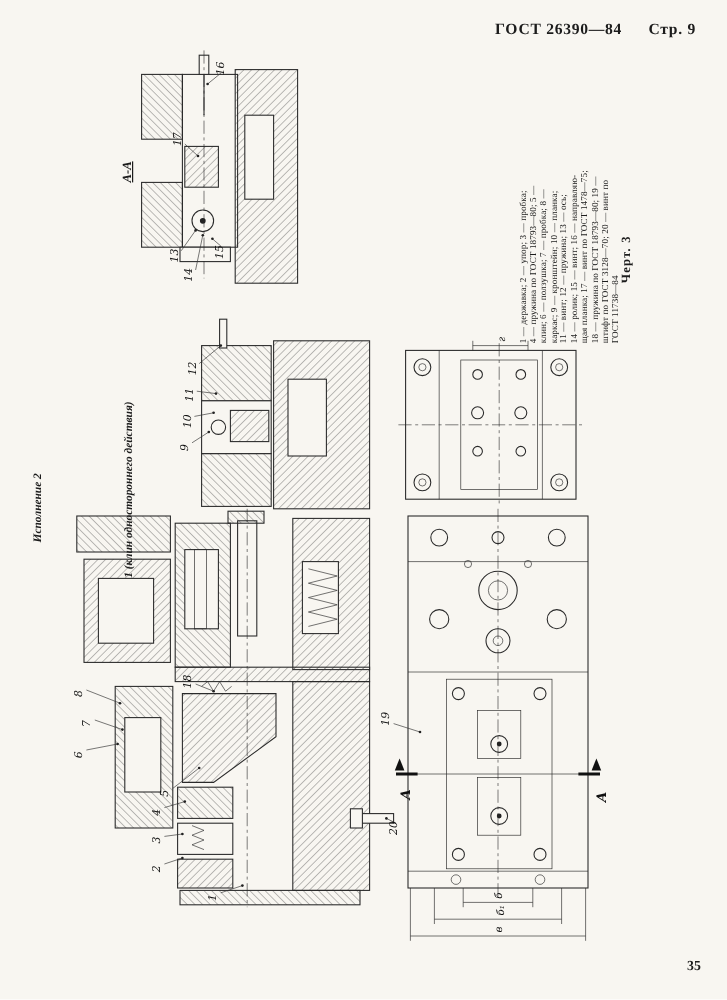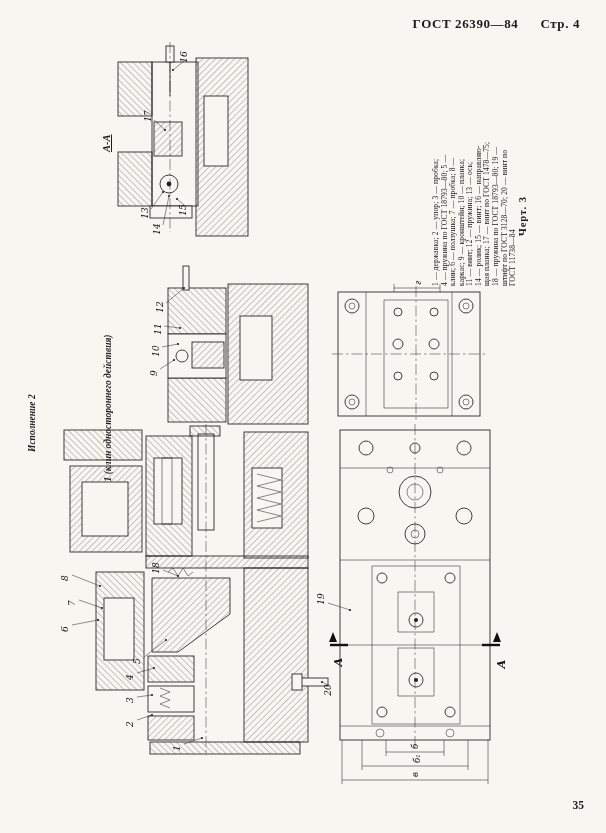--- a/index.html
+++ b/index.html
@@ -28,21 +28,21 @@
   .thick { stroke:#111; stroke-width:2.4; }
   .arrowhead { fill:#111; }
 </style>
 </head>
 <body>
 
 <div class="page">
 
   <div class="header">
     <span>ГОСТ 26390—84</span>
-    <span>Стр. 4</span>
+    <span>Стр. 9</span>
   </div>
 
   <div class="rot t-ispolnenie">Исполнение 2</div>
   <div class="rot t-tip">Тип 1 (клин одностороннего действия)</div>
   <div class="rot t-aa">А-А</div>
   <div class="rot t-chert">Черт. 3</div>
 
   <div class="rot legend">
     <div>1 — державка; 2 — упор; 3 — пробка;</div>
     <div>4 — пружина по ГОСТ 18793—80; 5 —</div>

